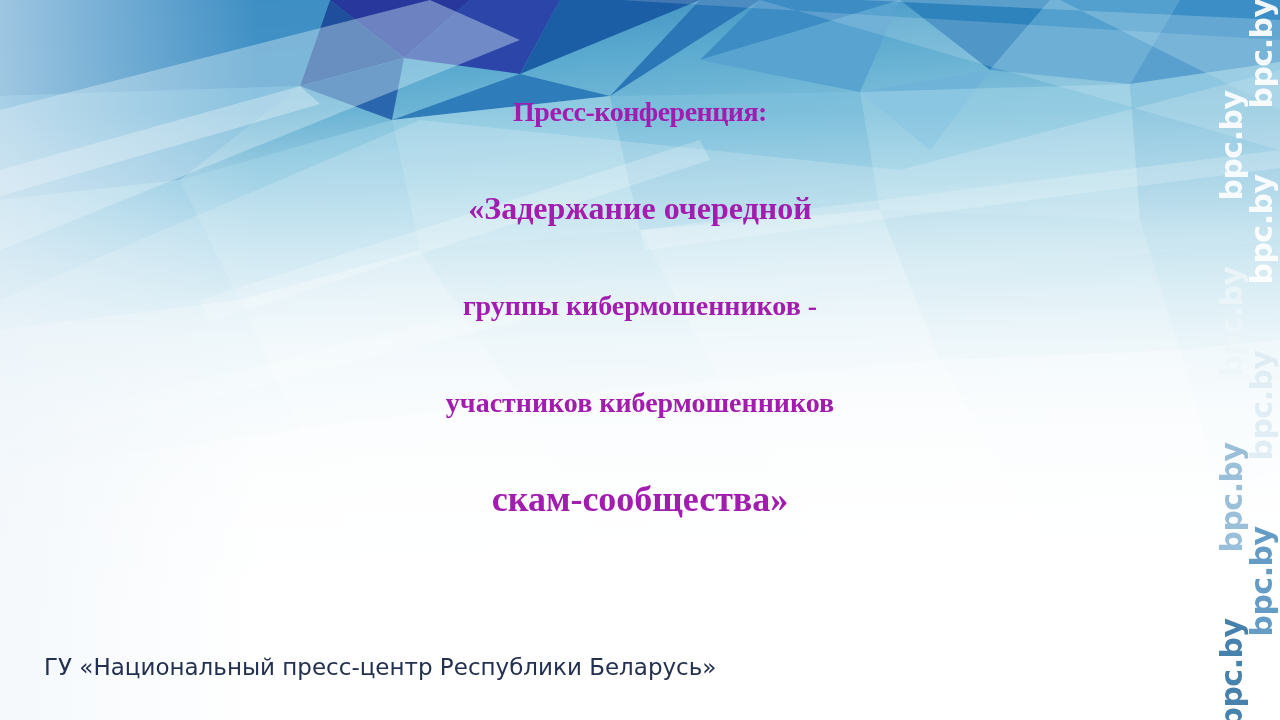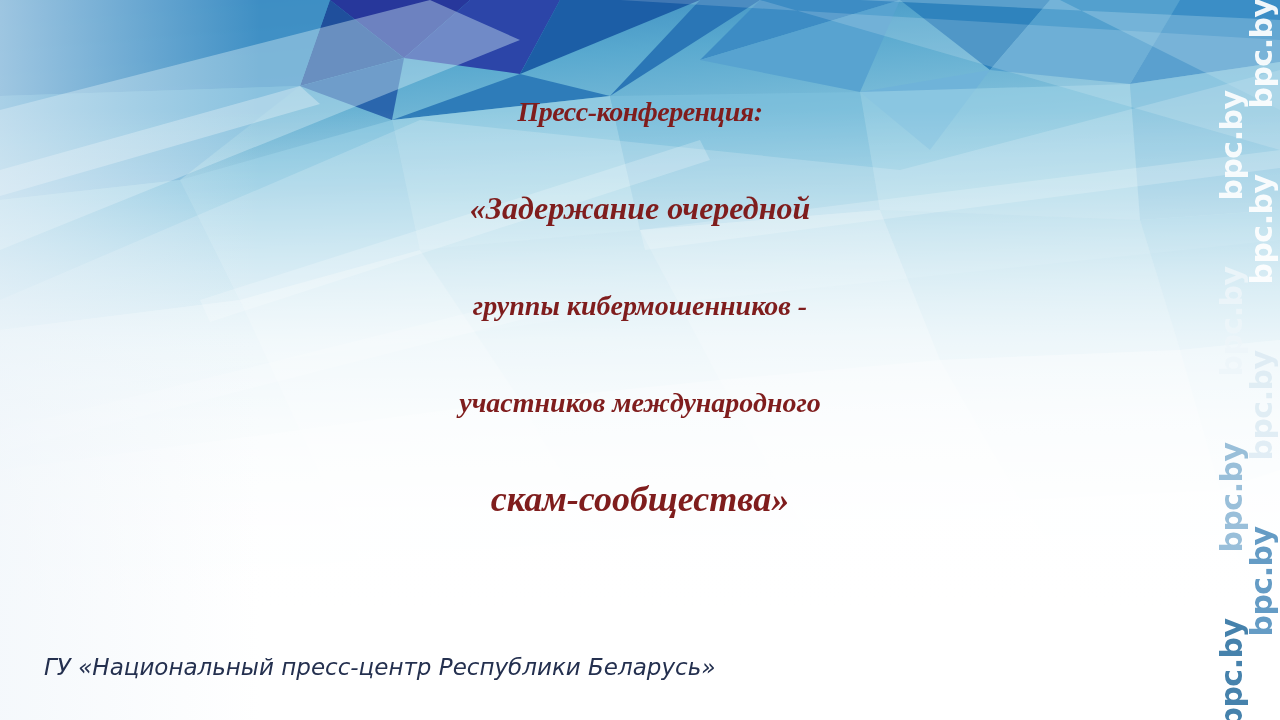--- a/index.html
+++ b/index.html
@@ -83,42 +83,40 @@
   #title-block {
     position: absolute;
     left: 0;
     top: 63px;
     width: 1280px;
     text-align: center;
     z-index: 5;
   }
   .title-line {
     display: block;
-    color: #7f1d1d;
+    color: #a21caf;
     font-family: "Liberation Serif", "DejaVu Serif", serif;
     font-weight: 700;
     font-size: 71px;
     line-height: 97px;
     letter-spacing: 0px;
     white-space: nowrap;
-    font-style: italic;
   }
   .title-line.l1 { letter-spacing: -0.5px; }
 
   
   #footer {
     position: absolute;
     left: 44px;
     top: 652px;
     z-index: 6;
   }
   #footer-text {
     color: #24304f;
     font-family: "DejaVu Sans", "Liberation Sans", sans-serif;
-    font-style: italic;
     font-weight: 400;
     font-size: 23px;
     line-height: 30px;
     white-space: nowrap;
   }
 </style>
 </head>
 <body>
 
 <div id="slide">
@@ -208,21 +206,21 @@
     <div class="wm" style="top:128px; color:#ffffff; opacity:0.90;">bpc.by</div>
     <div class="wm" style="top:304px; color:#eef6fa; opacity:0.85;">bpc.by</div>
     <div class="wm" style="top:480px; color:#8fb9d6; opacity:0.90;">bpc.by</div>
     <div class="wm" style="top:656px; color:#3d7ca8; opacity:0.95;">bpc.by</div>
   </div>
 
   <div id="title-block">
     <span class="title-line l1" style="font-size: 28px;">Пресс-конференция:</span>
     <span class="title-line" style="font-size: 32px;">«Задержание очередной</span>
     <span class="title-line" style="font-size: 28px;">группы кибермошенников -</span>
-    <span class="title-line" style="font-size: 28px;">участников международного</span>
+    <span class="title-line" style="font-size: 28px;">участников кибермошенников</span>
     <span class="title-line" style="font-size: 36px;">скам-сообщества»</span>
   </div>
 
   <div id="footer">
     <div id="footer-text">ГУ «Национальный пресс-центр  Республики Беларусь»</div>
   </div>
 
 </div>
 
 </body></html>

